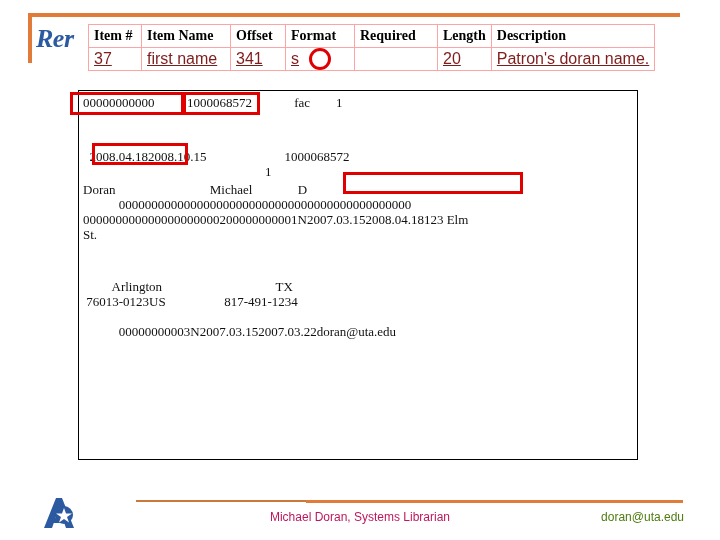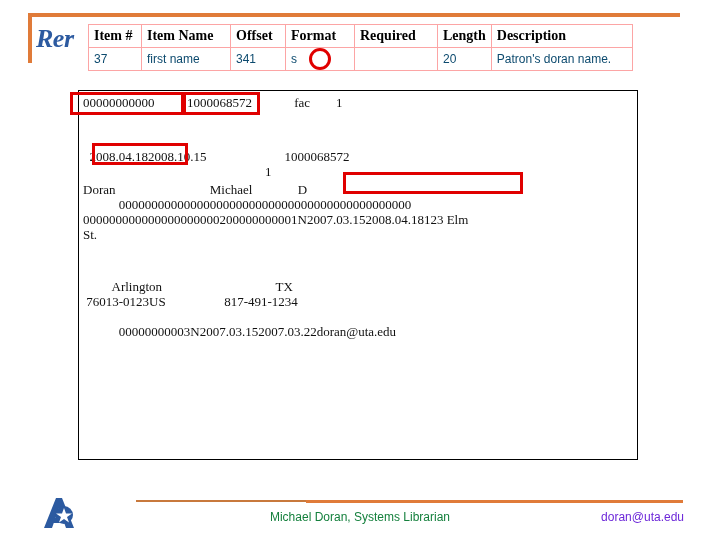--- a/index.html
+++ b/index.html
@@ -64,23 +64,24 @@
     height: 20px;
     line-height: 18px;
   }
   #spec-table th {
     font-weight: bold;
     font-size: 14px;
     color: #000000;
   }
   #spec-table td {
     font-weight: normal;
-    font-size: 12px;
-    color: #0c4a6e;
-    font-family: "Liberation Sans", sans-serif;
+    font-size: 16px;
+    color: #7f1d1d;
+    font-family: "Liberation Sans", sans-serif;
+    text-decoration: underline;
   }
   .col-item-no   { width: 42px; }
   .col-item-name { width: 78px; }
   .col-offset    { width: 44px; }
   .col-format    { width: 58px; }
   .col-required  { width: 72px; }
   .col-length    { width: 40px; }
   .col-desc      { width: 130px; }
 
   .format-cell { position: relative; }
@@ -144,29 +145,29 @@
     height: 3px;
     background: #E07B39;
   }
   #footer-center {
     position: absolute;
     left: 0;
     top: 510px;
     width: 720px;
     text-align: center;
     font-size: 12px;
-    color: #15803d;
+    color: #be185d;
     font-family: "Liberation Sans", sans-serif;
   }
   #footer-email {
     position: absolute;
     right: 36px;
     top: 510px;
     font-size: 12px;
-    color: #6d28d9;
+    color: #4d7c0f;
     font-family: "Liberation Sans", sans-serif;
   }
 
   
   #uta-logo {
     position: absolute;
     left: 40px;
     top: 494px;
     width: 120px;
     height: 40px;

